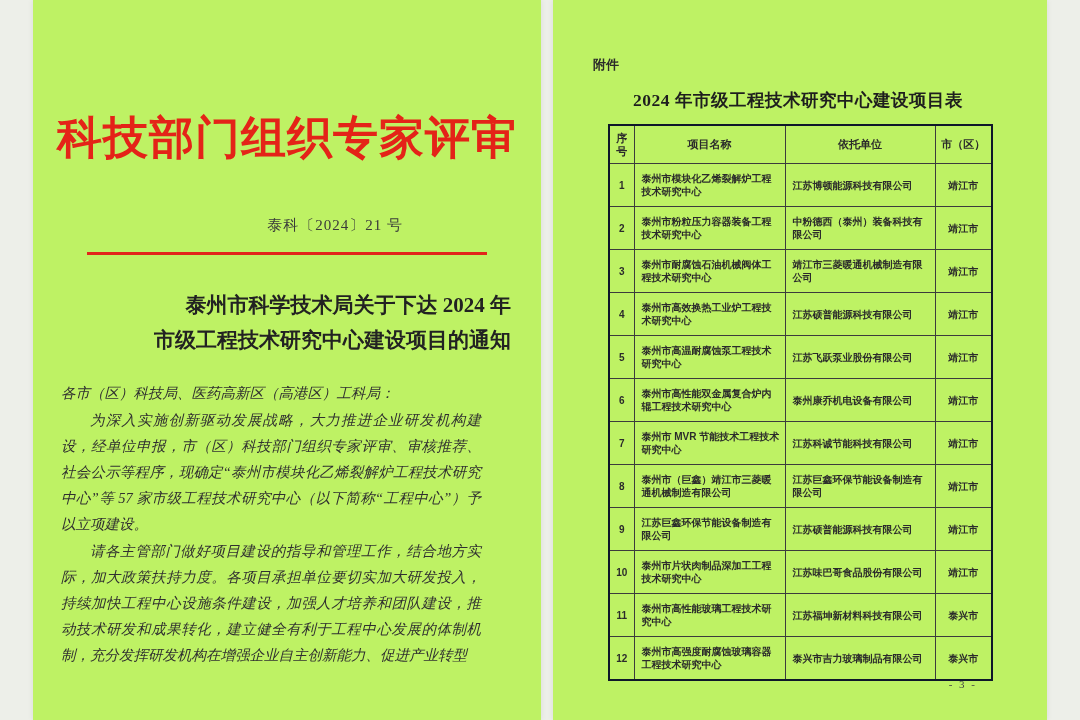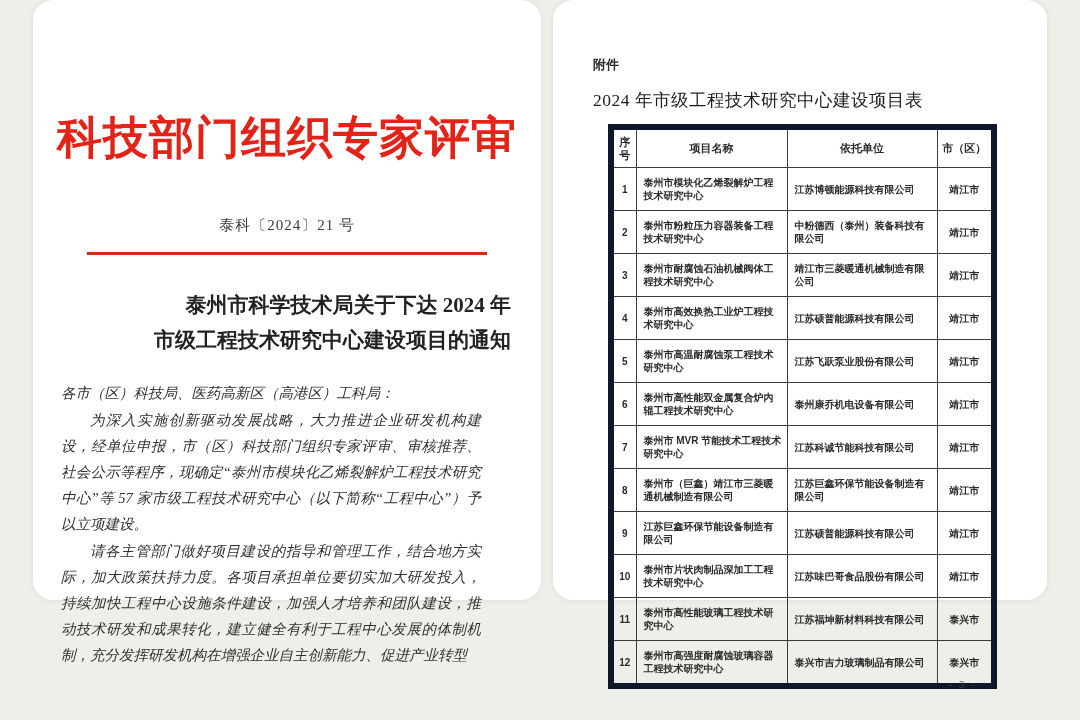--- a/index.html
+++ b/index.html
@@ -6,40 +6,40 @@
   body{
     width:1080px;height:720px;
     background:#edefe9;
     font-family:"Liberation Serif","DejaVu Serif",serif;
     color:#2a2a2a;
     overflow:hidden;
     position:relative;
   }
   .canvas{position:absolute;left:0;top:0;width:1080px;height:720px;}
   .page{
-    position:absolute;top:0;height:600px;background:#ffffff;
+    position:absolute;top:0;height:720px;background:#bef264;
     box-shadow:0 0 6px rgba(0,0,0,0.08);
-    border-radius:20px;
   }
   .page-left{left:33px;width:508px;}
   .page-right{left:553px;width:494px;}
 
   
   .letterhead{
     position:absolute;left:0;top:108px;width:100%;
     text-align:center;
     font-size:45px;font-weight:900;
     letter-spacing:1px;
     color:#e42318;
     white-space:nowrap;
   }
   .doc-number{
     position:absolute;left:0;top:216px;width:100%;
     text-align:center;font-size:15px;color:#3a3a3a;
     letter-spacing:1px;
+    padding-left:48px;
   }
   .red-rule{
     position:absolute;left:54px;top:252px;width:400px;height:3px;
     background:#e2251a;
   }
   .notice-title{
     position:absolute;left:30px;top:288px;width:448px;
     text-align:right;font-size:21px;font-weight:bold;color:#222;
     line-height:35px;
   }
@@ -51,35 +51,35 @@
   .doc-body p{margin:0 0 1px 0;font-style:italic;}
   .doc-body p.indent{text-indent:2em;}
 
   
   .attachment-label{
     position:absolute;left:40px;top:56px;
     font-size:13px;font-weight:bold;color:#2a2a2a;
   }
   .table-title{
     position:absolute;left:40px;top:88px;width:410px;
-    font-size:17.5px;font-weight:normal;color:#1e1e1e;
+    text-align:center;font-size:17.5px;font-weight:bold;color:#1e1e1e;
     letter-spacing:0.5px;
   }
   .project-table{
     position:absolute;left:55px;top:124px;width:383px;
     border-collapse:collapse;table-layout:fixed;
     font-family:"Liberation Sans","DejaVu Sans",sans-serif;
   }
   .project-table th,.project-table td{
     border:1px solid #3c3c3c;
     padding:2px 4px;
     vertical-align:middle;
     color:#2b2b2b;
   }
-  .project-table{border:6px solid #0f172a;}
+  .project-table{border:2px solid #0f172a;}
   .project-table th{
     font-size:11px;font-weight:bold;text-align:center;height:33px;
     line-height:13px;
   }
   .project-table td{
     font-size:10px;font-weight:bold;height:38px;line-height:13px;
   }
   .col-no{width:25px;}
   .col-name{width:151px;}
   .col-org{width:150px;}

